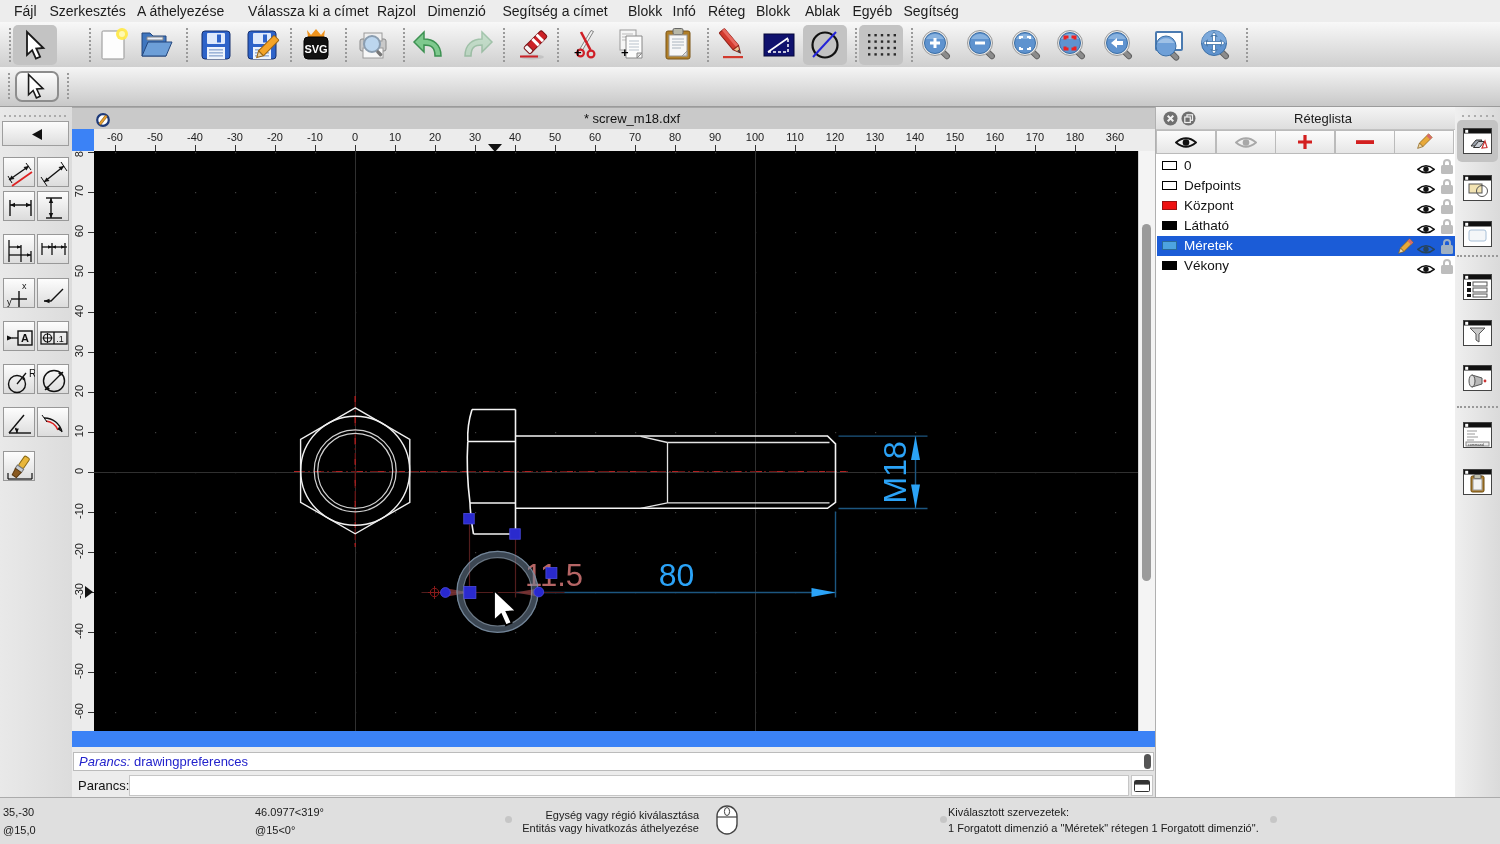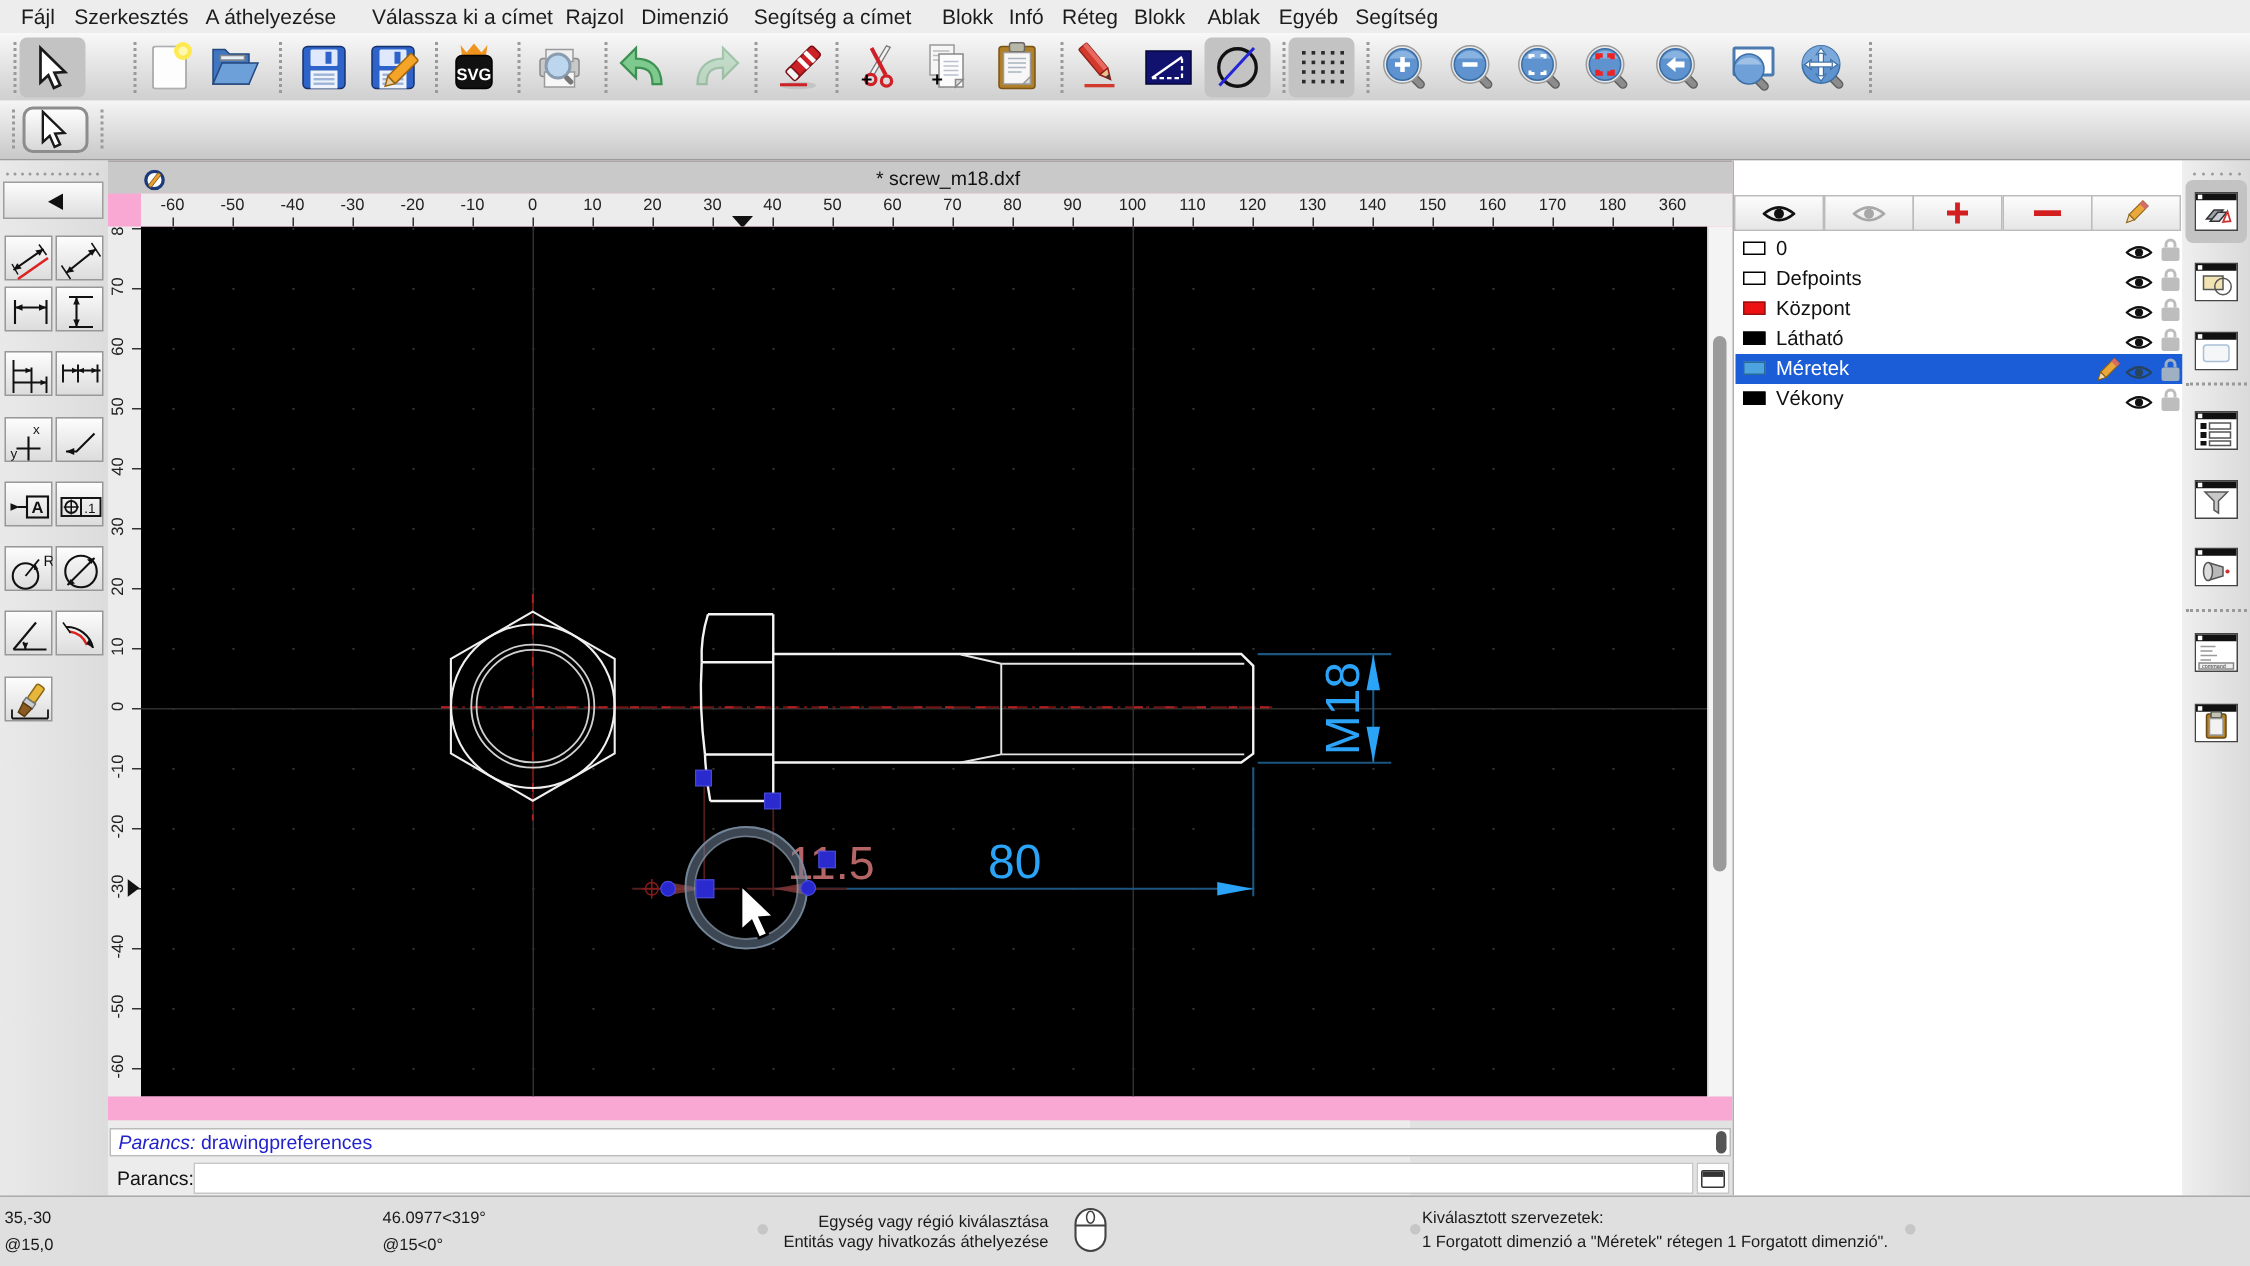--- a/index.html
+++ b/index.html
@@ -9,21 +9,21 @@
 .tbar2{position:absolute;left:0;top:67px;width:1500px;height:40px;background:linear-gradient(#f5f5f5,#c8c8c8);border-bottom:1px solid #9b9b9b}
 .ticon{position:absolute}
 .vsep{position:absolute;width:0;border-left:2px dotted #9a9a9a}
 .selbg{position:absolute;background:#c3c3c3;border-radius:5px}
 .selbtn{position:absolute;background:linear-gradient(#fdfdfd,#d8d8d8);border:2.5px solid #8d8d8d;border-radius:7px}
 .ldock{position:absolute;left:0;top:107px;width:72px;height:690px;background:linear-gradient(90deg,#e9e9e9,#dcdcdc)}
 .dothandle{position:absolute;height:4px}
 .dothandle i{position:absolute;width:2px;height:2px;background:#9a9a9a;border-radius:50%}
 .backbtn{position:absolute;left:2px;top:14px;width:67px;height:25px;background:linear-gradient(#fcfcfc,#dedede);border:1px solid #9e9e9e;text-align:center;font-size:11px;color:#111;line-height:25px}
 .dimbtn{position:absolute;width:32px;height:30px;background:linear-gradient(#fdfdfd,#dcdcdc);border:1px solid #989898}
-.mdi{position:absolute;left:72px;top:107px;width:1083px;height:640px;background:#f9a8d4}
+.mdi{position:absolute;left:72px;top:107px;width:1083px;height:640px;background:#3b82f6}
 .mdititle{position:absolute;left:0;top:0;width:1083px;height:22px;background:#c9c9c9;border-top:1px solid #a8a8a8}
 .mtext{position:absolute;left:0;top:3px;width:1120px;text-align:center;font-size:13px;color:#111}
 .hruler{position:absolute;left:22px;top:22px;width:1061px;height:22px;background:#ececec;overflow:hidden}
 .hnum{position:absolute;top:2px;width:40px;text-align:center;font-size:11px;color:#222}
 .htick{position:absolute;top:16px;height:6px;border-left:1px solid #333}
 .vruler{position:absolute;left:0;top:44px;width:22px;height:580px;background:#ececec;overflow:hidden}
 .vnum{position:absolute;left:-13px;width:40px;text-align:center;font-size:11px;color:#222;transform:rotate(-90deg)}
 .vtick{position:absolute;left:16px;width:6px;border-top:1px solid #333}
 .canvas{position:absolute;left:22px;top:44px}
 .hscroll{position:absolute;left:22px;top:624px;width:1061px;height:16px;background:#f4f4f4;border-top:1px solid #d0d0d0}
@@ -640,20 +640,32 @@
       <circle cx="444.79999999999995" cy="441" r="4.9" fill="#2828cf" stroke="#4a4ae0" stroke-width="0.8"></circle>
       <g transform="translate(400,439) scale(1.3)">
         <path d="M0,0 L0,23.5 L5.4,18.6 L9.2,27.2 L13.6,25.2 L9.7,16.8 L17,16.2 Z" fill="#fff" stroke="#000" stroke-width="1.4"></path>
       </g>
     </svg>
     <div class="vscroll">
       <div class="vhandle"></div>
     </div>
   </div>
 <div class="rdock">
+    <div class="rhead">
+      <div class="rbtn" style="left:7px"><svg width="15" height="15">
+          <circle cx="7.5" cy="7.5" r="7" fill="#6f6f6f"></circle>
+          <path d="M4.7,4.7 l5.6,5.6 M10.3,4.7 l-5.6,5.6" stroke="#f0f0f0" stroke-width="2"></path>
+        </svg></div>
+      <div class="rbtn" style="left:25px"><svg width="15" height="15">
+          <circle cx="7.5" cy="7.5" r="7" fill="#6f6f6f"></circle>
+          <rect x="6" y="3.8" width="5.5" height="5.5" fill="none" stroke="#f0f0f0" stroke-width="1.2"></rect>
+          <rect x="3.8" y="6" width="5.5" height="5.5" fill="#6f6f6f" stroke="#f0f0f0" stroke-width="1.2"></rect>
+        </svg></div>
+      <span class="rtitle">Réteglista</span>
+    </div>
     <div class="rtools">
       <div class="rtbtn" style="left:0px">
         <svg width="22" height="13.0" viewBox="0 0 22 13.0" style="">
           <g transform="scale(1.0)">
             <path d="M1,6.5 Q11,-2 21,6.5 Q11,15 1,6.5 Z" fill="none" stroke="#111" stroke-width="1.8"></path>
             <circle cx="11" cy="6.5" r="3.3" fill="#111"></circle>
           </g>
         </svg>
       </div>
       <div class="rtbtn" style="left:60px">

